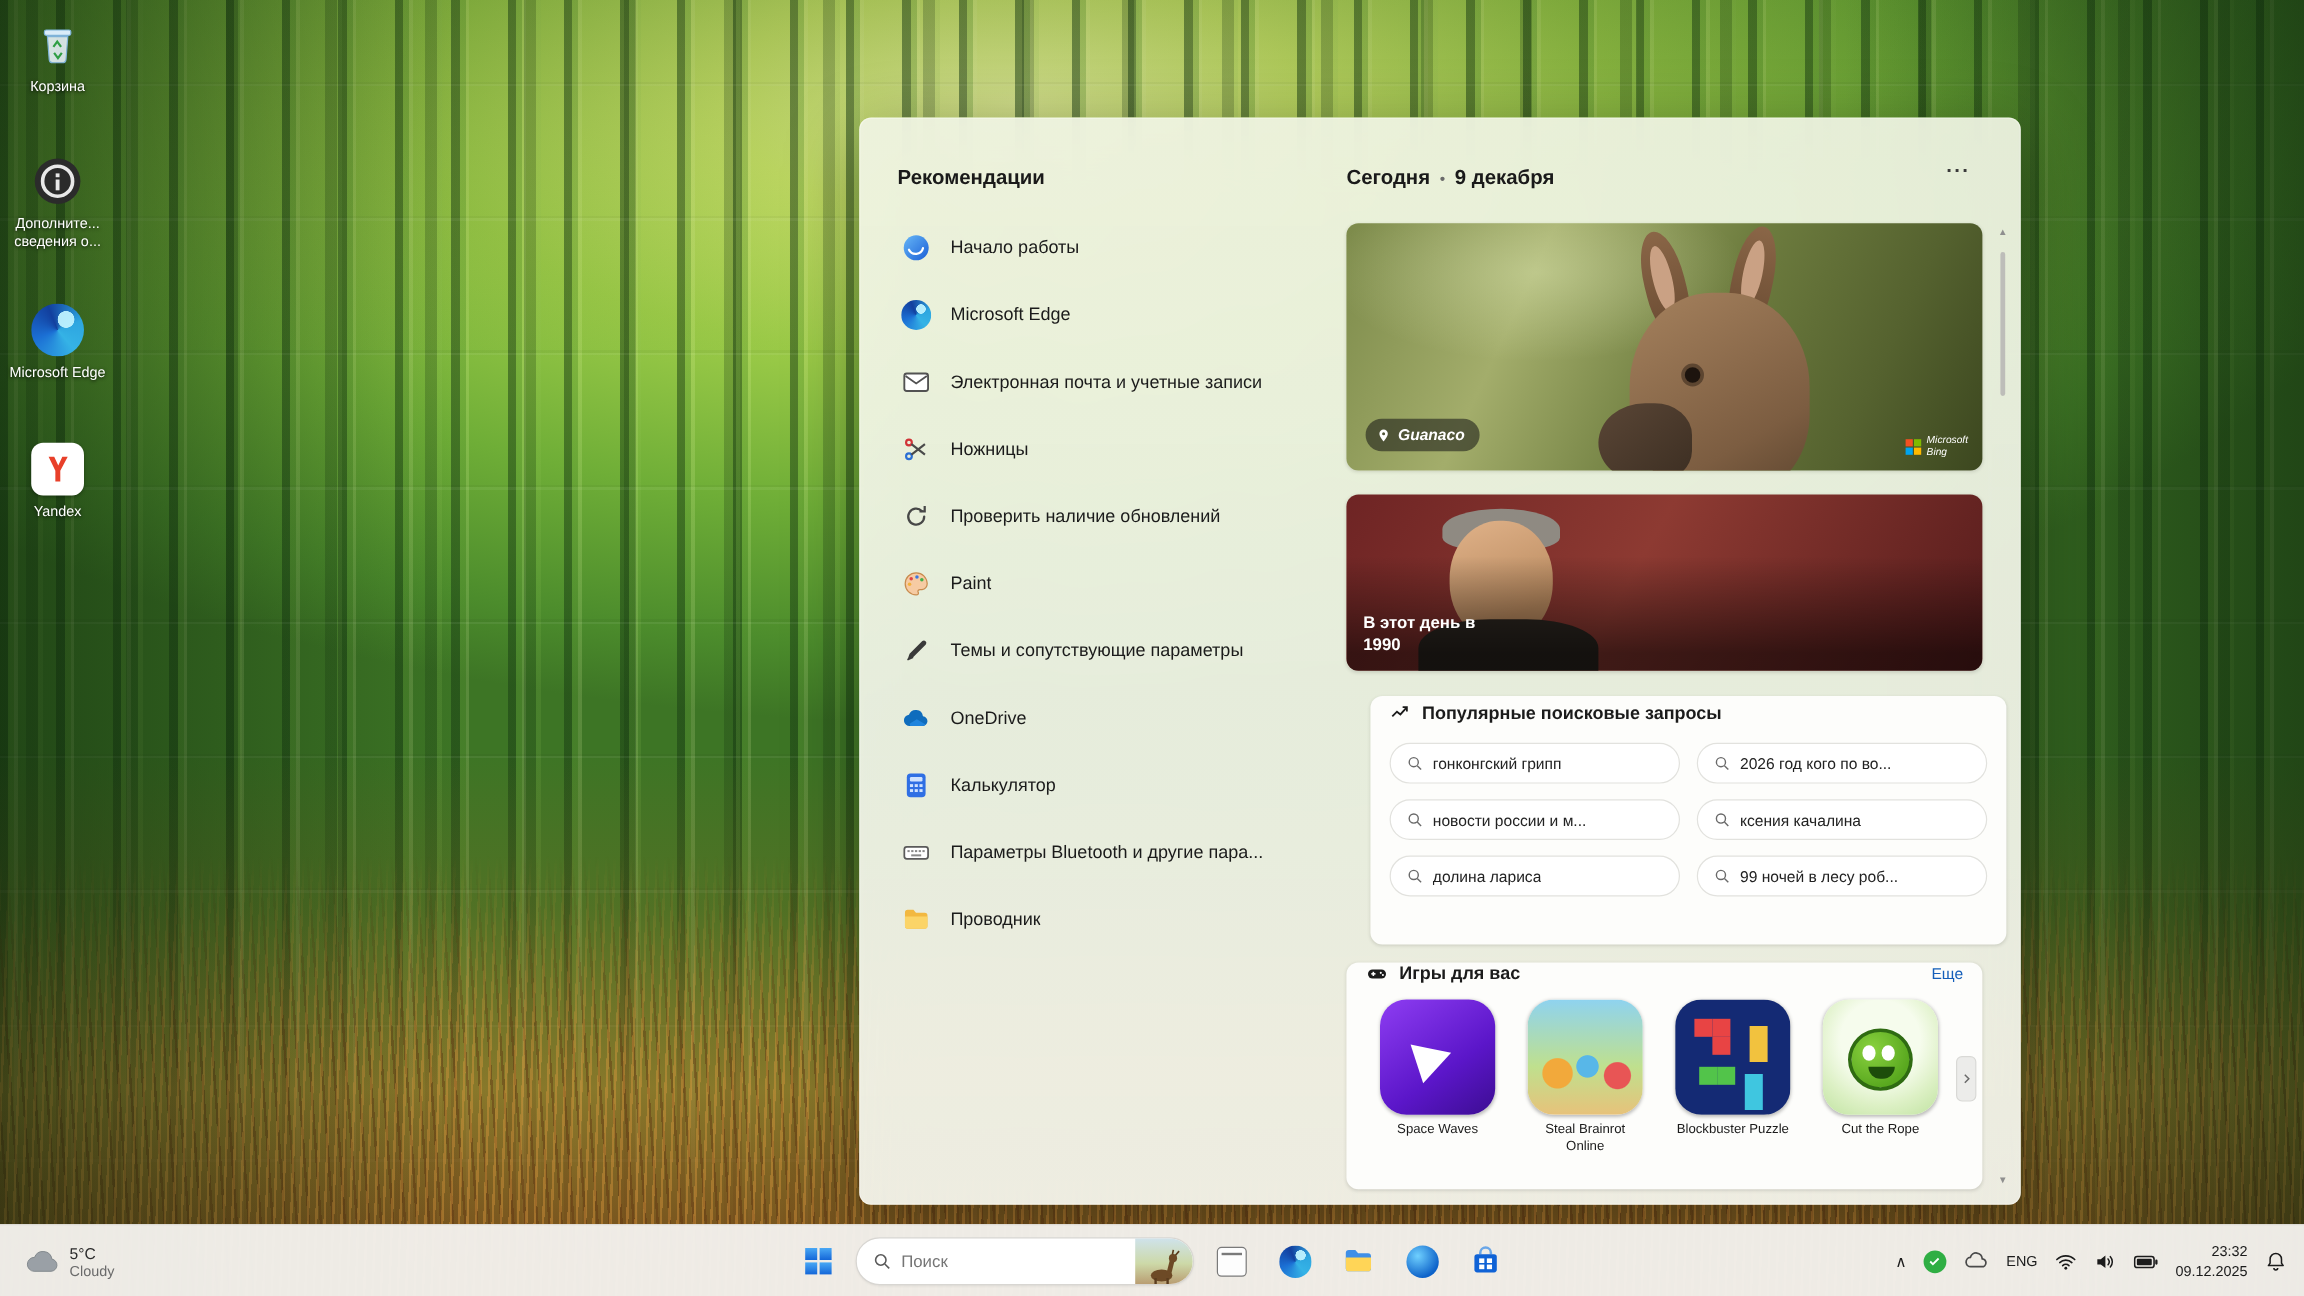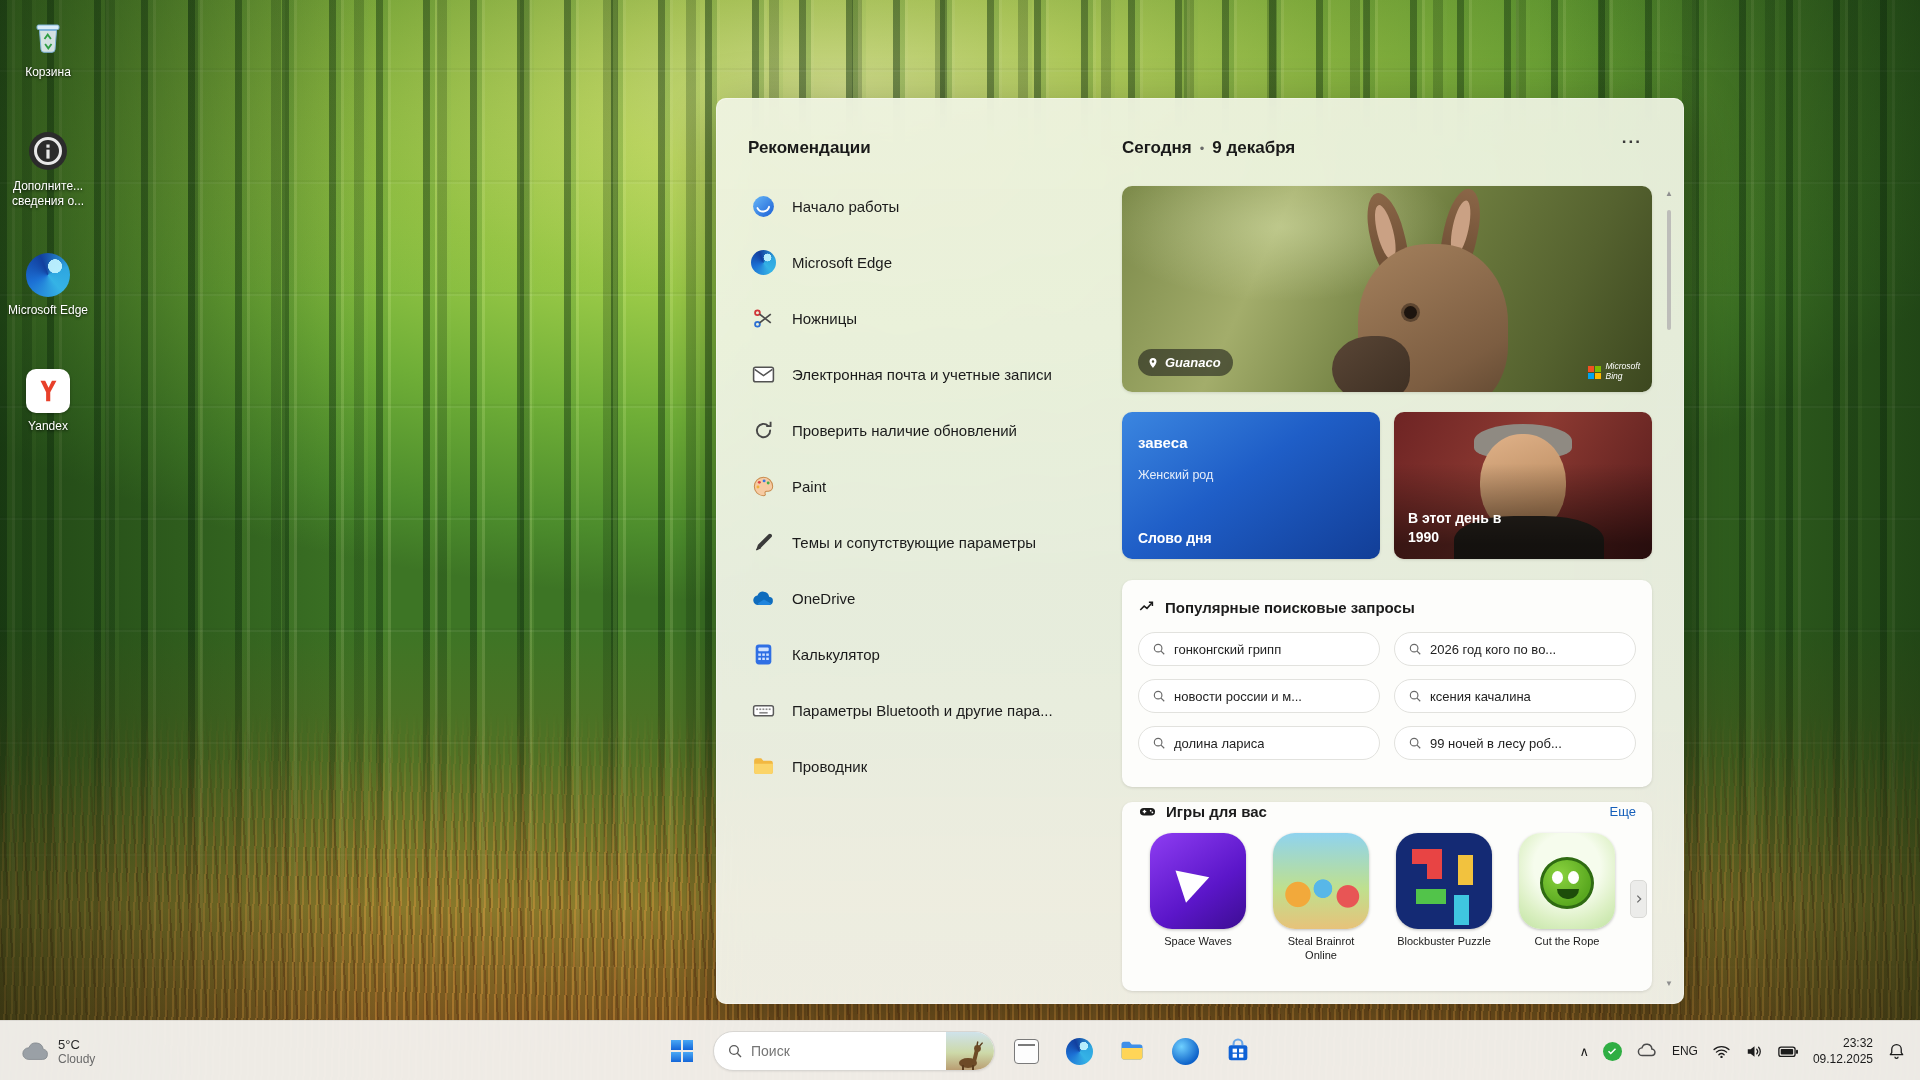--- a/index.html
+++ b/index.html
@@ -121,21 +121,21 @@
   .otd .hair { position:absolute; left:80px; top:12px; width:98px; height:34px;
     border-radius:50% 50% 30% 30%; background:#8f8a82; }
   .otd .suit { position:absolute; left:60px; top:104px; width:150px; height:60px;
     border-radius:40% 40% 0 0; background:#2c2620; }
   .otd .shade { position:absolute; inset:0;
     background:linear-gradient(180deg, rgba(0,0,0,0) 35%, rgba(0,0,0,0.55) 90%); }
   .otd .cap { position:absolute; left:14px; bottom:11px; color:#fff; font-size:14px;
     font-weight:700; line-height:1.4; }
 
   
-  .trend { left:406px; top:482px; width:530px; height:207px; background:#fdfdfb; padding:18px 16px; }
+  .trend { left:426px; top:482px; width:530px; height:207px; background:#fdfdfb; padding:5px 16px; }
   .sec-head { display:flex; align-items:center; gap:9px; font-size:15px; font-weight:700; color:#1b1b1b; }
   .pill-grid { margin-top:16px; display:grid; grid-template-columns:1fr 1fr; gap:13px 14px; }
   .pill { display:flex; align-items:center; gap:8px; height:34px; padding:0 13px;
     background:#fff; border:1px solid #e2e2de; border-radius:17px; cursor:pointer;
     font-size:13px; color:#222; font-family:inherit; }
   .pill span { white-space:nowrap; overflow:hidden; text-overflow:ellipsis; }
 
   
   .games { left:406px; top:704px; width:530px; height:189px; background:#fdfdfb; padding:0 16px 0; }
   .games-head { display:flex; align-items:center; }
@@ -302,36 +302,36 @@
     <div class="rec-item">
       <span class="ric">
         <span class="edge-ball ric-round" style="display:block"></span>
       </span>
       <span class="rec-label">Microsoft Edge</span>
     </div>
 
     <div class="rec-item">
       <span class="ric">
         <svg viewBox="0 0 24 24">
+          <rect x="2.5" y="5" width="19" height="14" rx="2" fill="#fff" stroke="#525252" stroke-width="1.5"></rect>
+          <path d="M3.5 7l8.5 6 8.5-6" fill="none" stroke="#525252" stroke-width="1.5"></path>
+        </svg>
+      </span>
+      <span class="rec-label">Электронная почта и учетные записи</span>
+    </div>
+
+    <div class="rec-item">
+      <span class="ric">
+        <svg viewBox="0 0 24 24">
           <circle cx="6.2" cy="6.5" r="2.3" fill="none" stroke="#d13438" stroke-width="1.7"></circle>
           <circle cx="6.2" cy="17.5" r="2.3" fill="none" stroke="#2b6fd4" stroke-width="1.7"></circle>
           <path d="M8.2 7.8L19 16.2M8.2 16.2L19 7.8" fill="none" stroke="#4a4a4a" stroke-width="1.7"></path>
         </svg>
       </span>
       <span class="rec-label">Ножницы</span>
-    </div>
-
-    <div class="rec-item">
-      <span class="ric">
-        <svg viewBox="0 0 24 24">
-          <rect x="2.5" y="5" width="19" height="14" rx="2" fill="#fff" stroke="#525252" stroke-width="1.5"></rect>
-          <path d="M3.5 7l8.5 6 8.5-6" fill="none" stroke="#525252" stroke-width="1.5"></path>
-        </svg>
-      </span>
-      <span class="rec-label">Электронная почта и учетные записи</span>
     </div>
 
     <div class="rec-item">
       <span class="ric">
         <svg viewBox="0 0 24 24">
           <path d="M18.4 12a6.4 6.4 0 1 1-1.9-4.5" fill="none" stroke="#474747" stroke-width="1.8" stroke-linecap="round"></path>
           <path d="M18.8 3.6v4.2h-4.2" fill="none" stroke="#474747" stroke-width="1.8"></path>
         </svg>
       </span>
       <span class="rec-label">Проверить наличие обновлений</span>
@@ -444,25 +444,20 @@
           <b></b>
           <b></b>
           <b></b>
         </span>
       <span class="bing-txt pre">Microsoft
 Bing</span>
     </div>
   </div>
 
   <div class="mini-row">
-    <div class="wod">
-      <div class="word">завеса</div>
-      <div class="gender">Женский род</div>
-      <div class="cap">Слово дня</div>
-    </div>
     <div class="otd">
       <div class="hair"></div>
       <div class="face"></div>
       <div class="suit"></div>
       <div class="shade"></div>
       <div class="cap pre">В этот день в
 1990</div>
     </div>
   </div>
 

